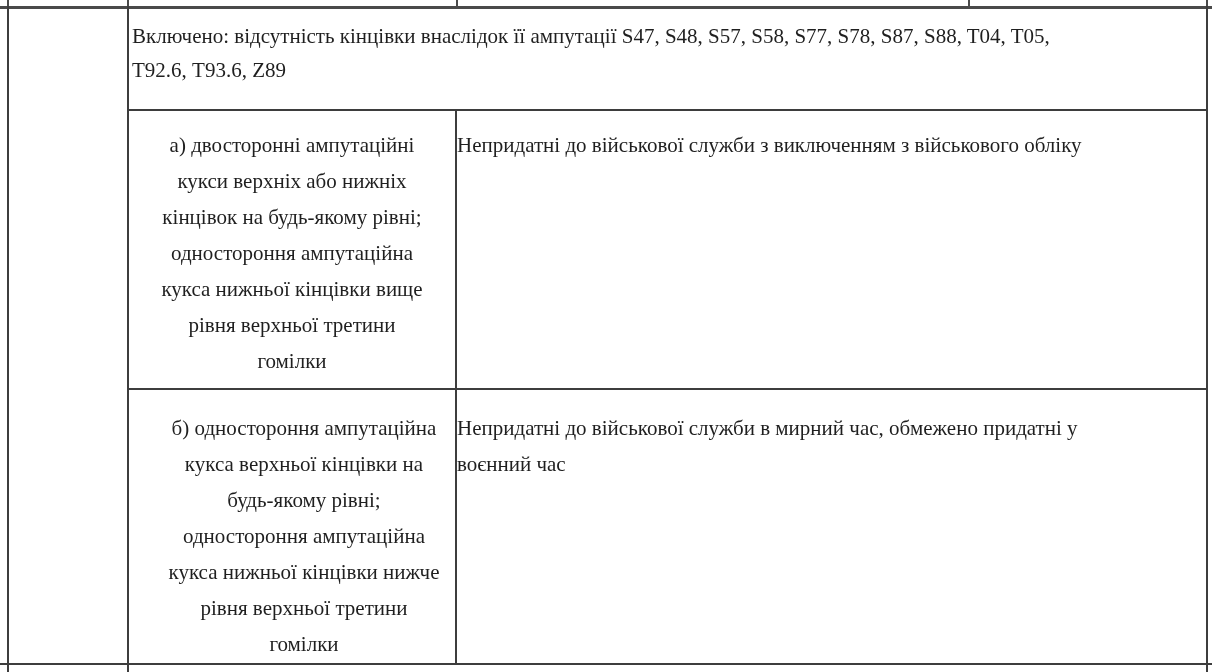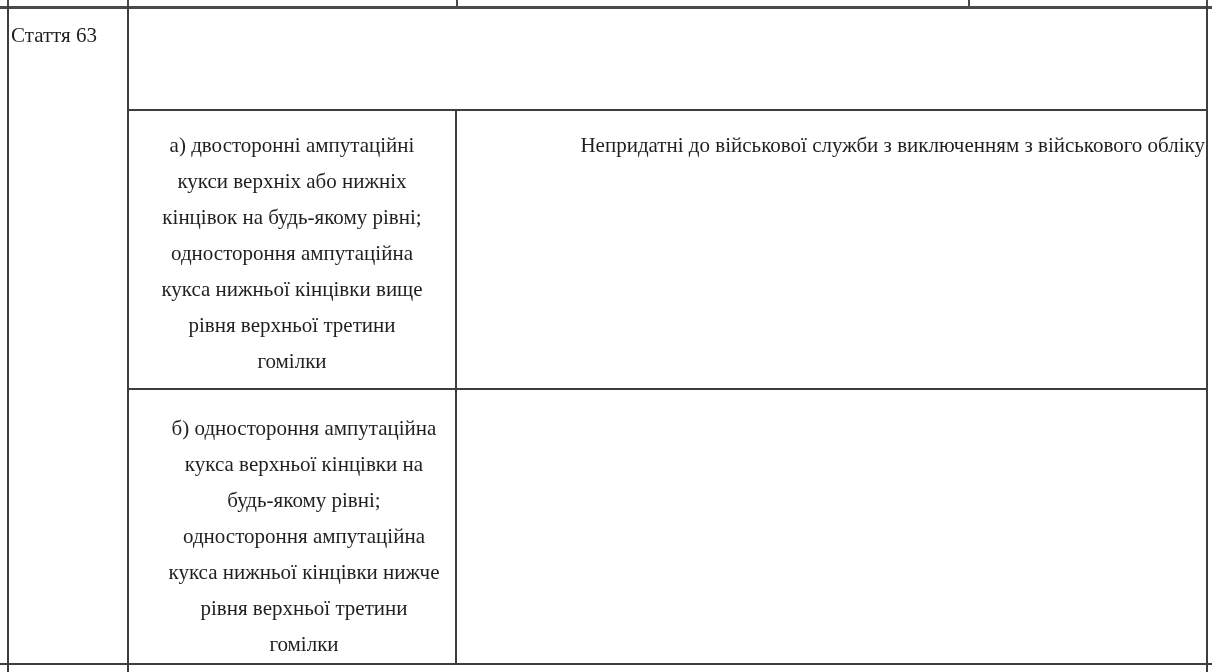--- a/index.html
+++ b/index.html
@@ -51,21 +51,21 @@
   .item-cell {
     width: 320px;
     line-height: 36px;
     text-align: center;
   }
   .item-a { left: 132px; top: 127px; }
   .item-b { left: 144px; top: 410px; }
   .verdict-cell {
     width: 748px;
     line-height: 36px;
-    text-align: right;
+    text-align: left;
   }
   .verdict-a { left: 457px; top: 127px; }
   .verdict-b { left: 457px; top: 410px; }
 </style>
 </head>
 <body>
 
 <div class="page">
 
   <div class="hline top-rule"></div>
@@ -75,33 +75,36 @@
   <div class="stub stub-col3"></div>
   <div class="stub stub-right"></div>
   <div class="vline left-border"></div>
   <div class="vline col1-divider"></div>
   <div class="vline right-border"></div>
   <div class="vline item-divider"></div>
   <div class="hline header-bottom"></div>
   <div class="hline row-divider"></div>
   <div class="hline bottom-border"></div>
 
-  <div class="cell article-cell">Стаття 63</div>
 
+  <div class="cell includes-cell">Включено: відсутність кінцівки внаслідок її ампутації S47, S48, S57, S58, S77, S78, S87, S88, T04, T05,
+Т92.6, Т93.6, Z89</div>
 
   <div class="cell item-cell item-a">а) двосторонні ампутаційні
 кукси верхніх або нижніх
 кінцівок на будь-якому рівні;
 одностороння ампутаційна
 кукса нижньої кінцівки вище
 рівня верхньої третини
 гомілки</div>
   <div class="cell verdict-cell verdict-a">Непридатні до військової служби з виключенням з військового обліку</div>
 
   <div class="cell item-cell item-b">б) одностороння ампутаційна
 кукса верхньої кінцівки на
 будь-якому рівні;
 одностороння ампутаційна
 кукса нижньої кінцівки нижче
 рівня верхньої третини
 гомілки</div>
+  <div class="cell verdict-cell verdict-b">Непридатні до військової служби в мирний час, обмежено придатні у
+воєнний час</div>
 
 </div>
 
 </body></html>

